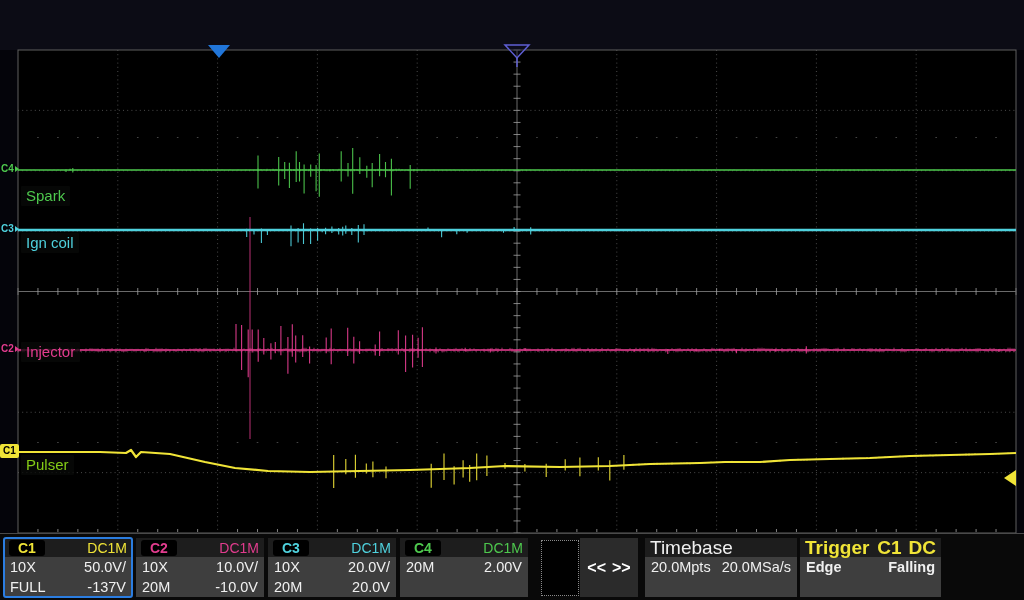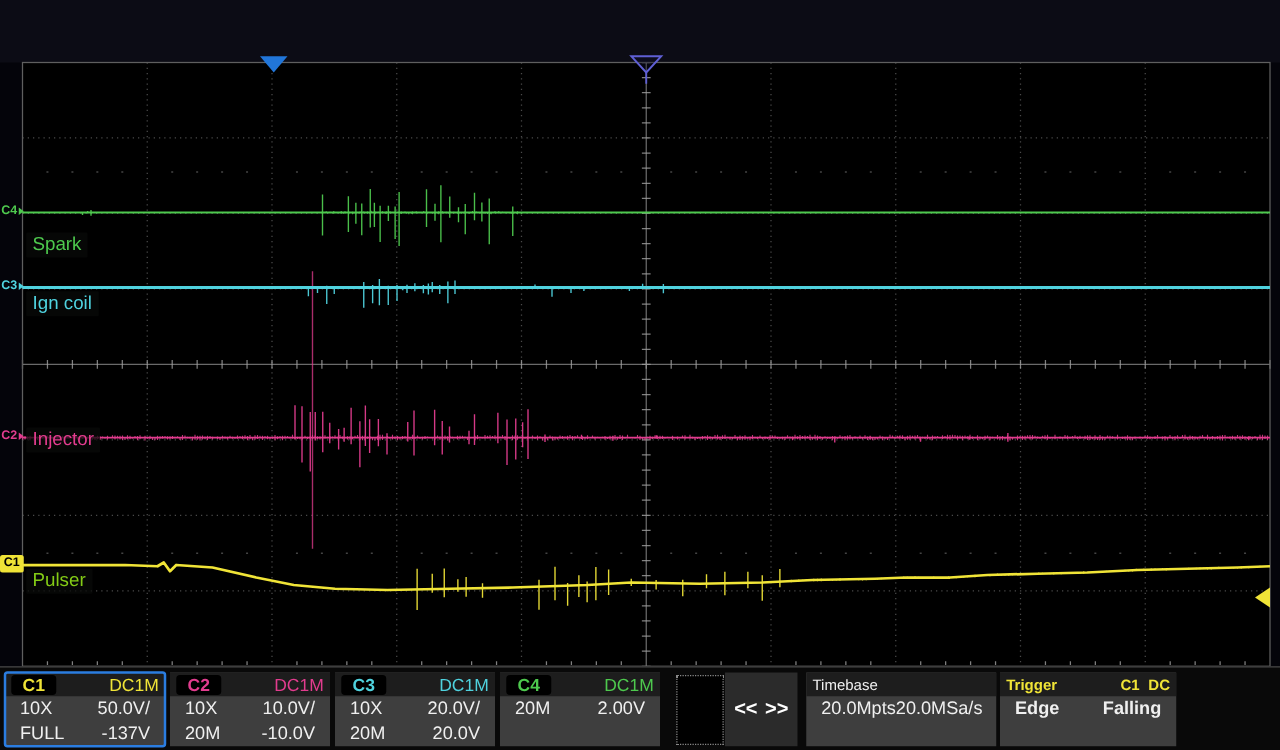--- a/index.html
+++ b/index.html
@@ -31,34 +31,34 @@
     background:rgba(8,10,8,.75);padding:1px 5px 2px;border-radius:1px;}
 
   
   #bottom-bar{position:absolute;left:0;top:533px;width:1024px;height:67px;z-index:5;
     background:#090909;border-top:1px solid #4a4a4a;box-sizing:border-box;color:var(--text);}
   .box{position:absolute;top:4px;height:59px;background:var(--box-bg);box-sizing:border-box;
     font-size:14px;overflow:hidden;}
   .head{height:19px;background:var(--box-header-bg);display:flex;align-items:center;
     justify-content:space-between;padding:0 5px;box-sizing:border-box;}
   .row{height:20px;display:flex;align-items:center;justify-content:space-between;
-    padding:0 12px;box-sizing:border-box;font-size:14.5px;}
+    padding:0 6px;box-sizing:border-box;font-size:14.5px;}
   .chip{background:#000;border-radius:3px;padding:0 9px;font-weight:bold;font-size:14px;line-height:16px;}
   .p1{left:4px;width:128px;} .p2{left:136px;width:128px;}
   .p3{left:268px;width:128px;} .p4{left:400px;width:128px;}
   .selected{outline:2px solid var(--selected-border);outline-offset:-1px;border-radius:2px;}
   .ch1 .chip,.ch1 .coup{color:var(--c1);} .ch2 .chip,.ch2 .coup{color:var(--c2);}
   .ch3 .chip,.ch3 .coup{color:var(--c3);} .ch4 .chip,.ch4 .coup{color:var(--c4);}
   #empty-slot{position:absolute;left:541px;top:6px;width:36px;height:54px;
     border:1px dotted #8a8a8a;background:#000;}
   #nav-box{left:580px;width:58px;background:#2b2b2b;display:flex;align-items:center;
     justify-content:center;gap:6px;color:#fff;font-weight:bold;font-size:16px;}
   #tb-box{left:645px;width:152px;}
   #trg-box{left:800px;width:141px;font-weight:bold;}
-  #tb-box .head,#trg-box .head{justify-content:flex-start;font-size:12px;}
+  #tb-box .head,#trg-box .head{justify-content:flex-start;font-size:19px;}
   #trg-box .head{justify-content:space-between;color:var(--c1);}
   .trg-src{display:flex;gap:7px;color:var(--c1);}
 </style>
 </head>
 <body>
 
 <div id="screen">
   <div id="top-strip"></div>
 
   <svg id="wave-svg" width="1024" height="600">

